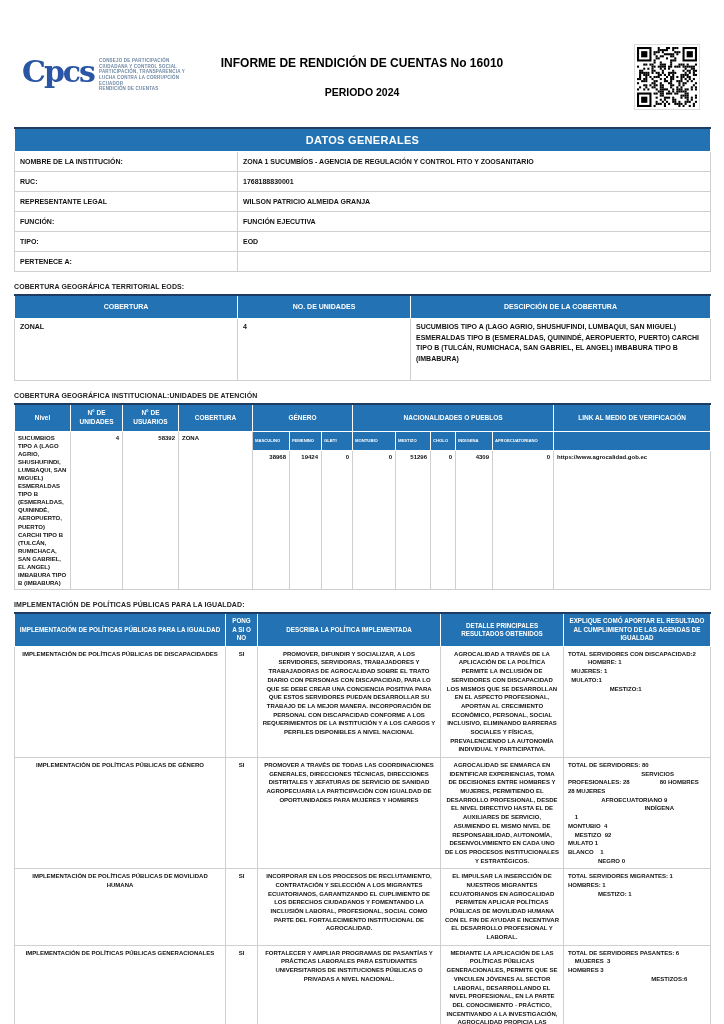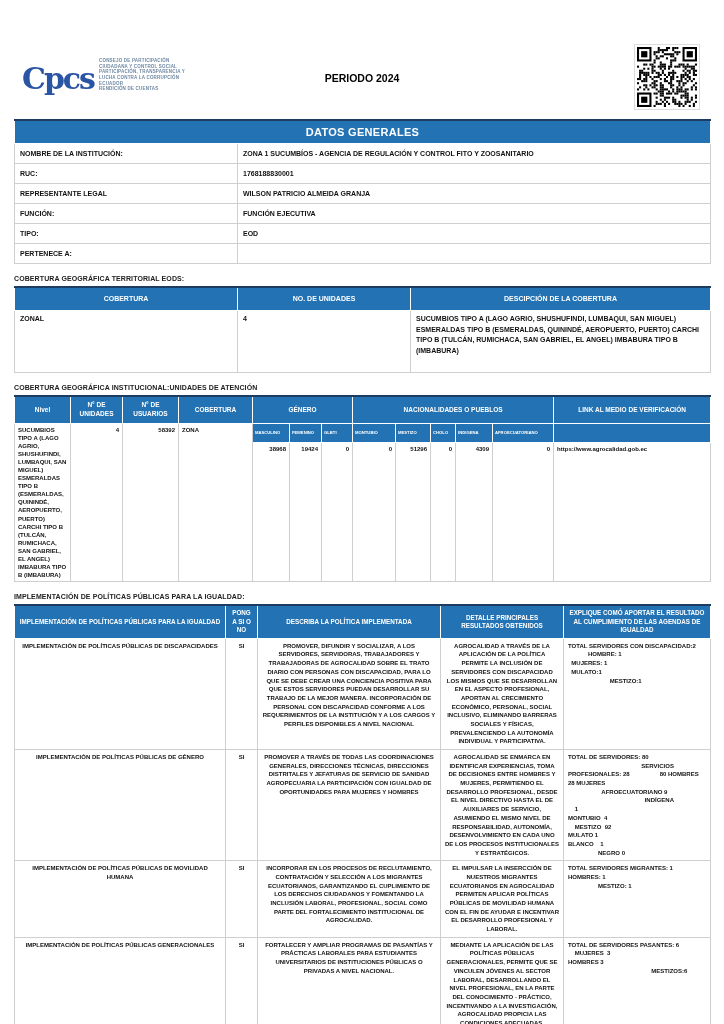--- a/index.html
+++ b/index.html
@@ -2,21 +2,21 @@
 <html><head>
 <meta charset="utf-8">
 <style>
   * { box-sizing: border-box; margin: 0; padding: 0; }
   html,body { background:#e8e8e8; }
   body { width:724px; height:1024px; font-family:"Liberation Sans", sans-serif; }
   .page { position:relative; width:724px; height:1024px; background:#ffffff; overflow:hidden; }
 
   
   .header { position:relative; height:70px; margin:46px 20px 0 20px; }
-  .logo { position:absolute; left:2px; top:6px; display:flex; align-items:flex-end; gap:5px; }
+  .logo { position:absolute; left:2px; top:6px; display:flex; align-items:center; gap:5px; }
   .logo-mark { font-family:"DejaVu Serif", serif; font-weight:bold; color:#2a55a5; font-size:30px; line-height:0.9; position:relative; letter-spacing:-2px; }
   .logo-org { padding-top:6px; }
   .logo-org div { font-size:4.5px; line-height:1.25; color:#6e87a3; font-weight:bold; letter-spacing:0.2px; }
   .titles { position:absolute; left:0; right:0; top:10px; text-align:center; }
   .title-main { font-size:12px; font-weight:bold; color:#000; }
   .title-period { font-size:10.5px; font-weight:bold; color:#000; margin-top:16px; }
   .qr { position:absolute; right:4px; top:-2px; width:66px; height:66px; border:1px solid #dcdcdc; background:#fff; padding:2px; }
   .qr svg { width:100%; height:100%; display:block; fill:#000; }
 
   
@@ -64,20 +64,21 @@
         <div>CONSEJO DE PARTICIPACIÓN</div>
         <div>CIUDADANA Y CONTROL SOCIAL</div>
         <div>PARTICIPACIÓN, TRANSPARENCIA Y</div>
         <div>LUCHA CONTRA LA CORRUPCIÓN</div>
         <div>ECUADOR</div>
         <div>RENDICIÓN DE CUENTAS</div>
       </div>
     </div>
 
     <div class="titles">
+      <div class="title-main">INFORME DE RENDICIÓN DE CUENTAS No 16010</div>
       <div class="title-period">PERIODO 2024</div>
     </div>
 
     <div class="qr">
       <svg viewBox="0 0 58 58" id="qr-svg">
 
         <rect x="0" y="0" width="14" height="14"></rect>
           <rect x="2" y="2" width="10" height="10" fill="#fff"></rect>
           <rect x="4" y="4" width="6" height="6"></rect>
         <rect x="44" y="0" width="14" height="14"></rect>
@@ -369,21 +370,21 @@
           <rect x="40" y="56" width="2" height="2"></rect>
           <rect x="44" y="56" width="2" height="2"></rect>
           <rect x="50" y="56" width="2" height="2"></rect>
           <rect x="54" y="56" width="2" height="2"></rect>
         </svg>
     </div>
   </div>
 
   <div class="content">
 
-    <table class="top-table dg" style="margin-top:3px">
+    <table class="top-table dg" style="margin-top:11px">
       <colgroup>
           <col style="width:223px">
           <col style="width:473px">
         </colgroup>
       <tbody>
           <tr class="banner">
             <th colspan="2">DATOS GENERALES</th>
           </tr>
       <tr>
         <td>NOMBRE DE LA INSTITUCIÓN:</td>

